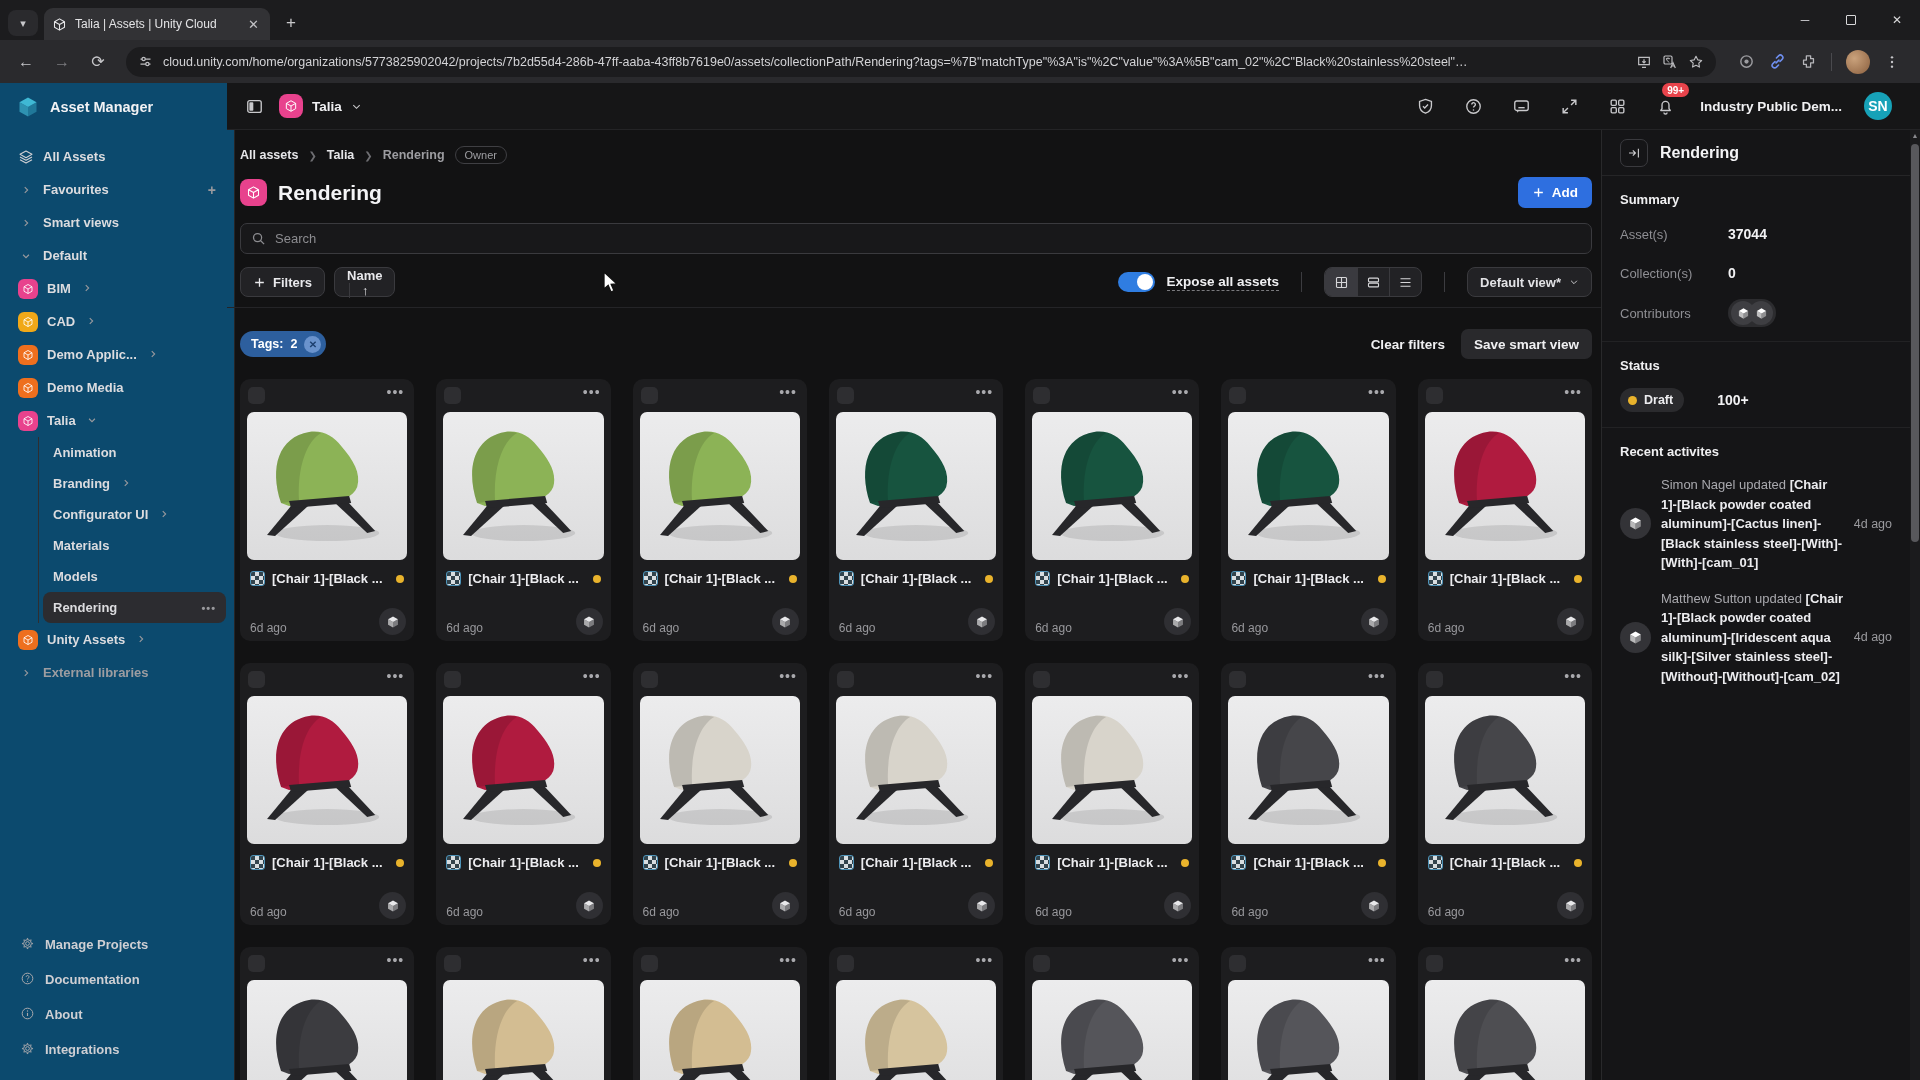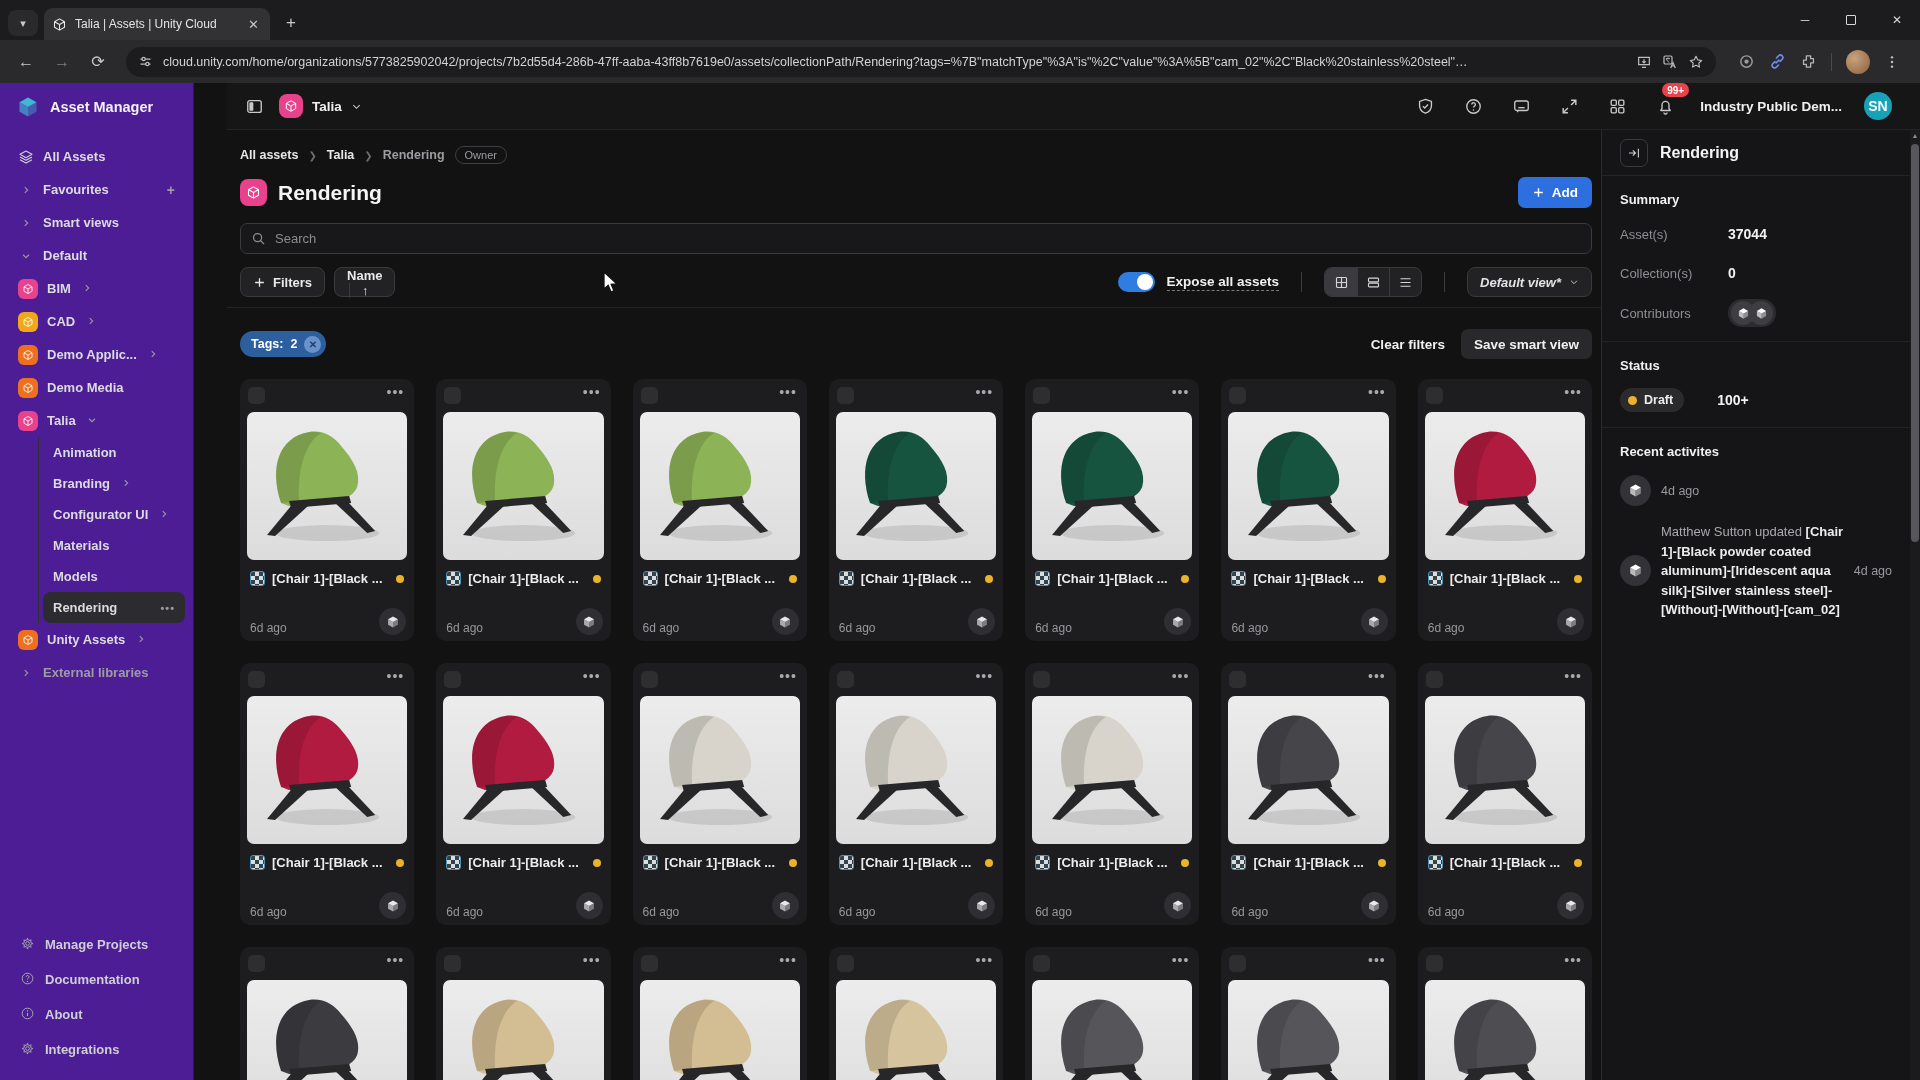--- a/index.html
+++ b/index.html
@@ -31,21 +31,21 @@
   .urltext { flex:1; font-size:12.5px; color:#d3d3d6; white-space:nowrap; overflow:hidden; text-overflow:ellipsis; }
   .omni-ic { color:#bdbdc0; font-size:13px; flex:none; }
   .extzone { display:flex; align-items:center; gap:14px; padding:0 10px; }
   .extdivider { width:1px; height:18px; background:#4a4a4e; }
   .prof-avatar { width:24px; height:24px; border-radius:50%;
     background:radial-gradient(circle at 35% 35%, #caa27c, #8a5f3e); }
 
   
   .app { position:absolute; left:0; top:83px; width:1920px; height:997px; background:#121213; }
 
-  .sidebar { position:absolute; left:0; top:0; width:194px; height:997px; background:#4c1d95;
+  .sidebar { position:absolute; left:0; top:0; width:235px; height:997px; background:#0c4a6e;
     border-right:1px solid #252527; display:flex; flex-direction:column; }
   .brand { height:47px; display:flex; align-items:center; gap:10px; padding:0 16px; }
   .brand-logo { width:24px; height:24px; }
   .brand-name { font-size:14.5px; font-weight:700; color:#f2f2f4; }
   .nav { flex:1; overflow:hidden; padding:10px 8px 0 8px; }
   .nav-item { height:33px; display:flex; align-items:center; gap:9px; padding:0 10px; border-radius:8px;
     color:#dcdcdf; font-size:13px; font-weight:600; }
   .nav-item .lead { width:16px; display:flex; justify-content:center; color:#9a9a9e; font-size:10px; flex:none; }
   .nav-item .cube-bg { width:20px; height:20px; border-radius:6px; display:flex; align-items:center; justify-content:center; flex:none; }
   .nav-item .lbl { white-space:nowrap; overflow:hidden; text-overflow:ellipsis; }
@@ -99,21 +99,21 @@
   .toggle-zone { margin-left:auto; display:flex; align-items:center; gap:12px; }
   .switch { width:37px; height:20px; border-radius:10px; background:#2f7de1; position:relative; }
   .switch .knob { position:absolute; right:2px; top:2px; width:16px; height:16px; border-radius:50%; background:#fff; }
   .expose-lbl { color:#f0f0f2; font-size:13.5px; font-weight:700; border-bottom:1px dashed #7a7a7e; padding-bottom:1px; }
   .vdiv { width:1px; height:20px; background:#3c3c40; margin:0 10px; }
   .viewgroup { display:flex; border:1px solid #3a3a3e; border-radius:8px; background:#222225; overflow:hidden; }
   .viewbtn { width:32px; height:28px; display:flex; align-items:center; justify-content:center; color:#d6d6d9; }
   .viewbtn + .viewbtn { border-left:1px solid #3a3a3e; }
   .viewbtn.active { background:#3a3a3f; }
   .defview { display:flex; align-items:center; gap:8px; border:1px solid #3a3a3e; background:#222225;
-    border-radius:8px; height:30px; padding:0 12px; color:#e2e2e5; font-size:13px; font-style:italic; font-weight:600; }
+    border-radius:8px; height:30px; padding:0 12px; color:#e2e2e5; font-size:13px; font-weight:600; }
 
   .hr { height:1px; background:#242427; margin:10px -9px 0 -13px; }
 
   .tagrow { margin-top:21px; display:flex; align-items:center; }
   .tagpill { background:#2d5f9e; border-radius:13px; height:26px; display:flex; align-items:center; gap:7px;
     padding:0 5px 0 11px; color:#fff; font-size:12.5px; font-weight:700; }
   .tagx { width:17px; height:17px; border-radius:50%; background:#6a93cd; color:#1d3f6e; font-size:10px;
     display:flex; align-items:center; justify-content:center; font-weight:700; }
   .tag-actions { margin-left:auto; display:flex; align-items:center; gap:16px; }
   .clear-btn { color:#f0f0f2; font-size:13.5px; font-weight:700; }
@@ -1257,20 +1257,21 @@
 
     <div class="psection" style="border-bottom:none;">
       <div class="psec-title">Recent activites</div>
       <div id="activities">
           <div class="activity">
     <span class="act-avatar">
               <svg width="15" height="15" viewBox="0 0 24 24" color="#fff">
                 <use href="#cube-solid"></use>
               </svg>
             </span>
+    <span class="act-text">Simon Nagel updated <b>[Chair 1]-[Black powder coated aluminum]-[Cactus linen]-[Black stainless steel]-[With]-[With]-[cam_01]</b></span>
     <span class="act-time">4d ago</span>
           </div>
           <div class="activity">
     <span class="act-avatar">
               <svg width="15" height="15" viewBox="0 0 24 24" color="#fff">
                 <use href="#cube-solid"></use>
               </svg>
             </span>
     <span class="act-text">Matthew Sutton updated <b>[Chair 1]-[Black powder coated aluminum]-[Iridescent aqua silk]-[Silver stainless steel]-[Without]-[Without]-[cam_02]</b></span>
     <span class="act-time">4d ago</span>

